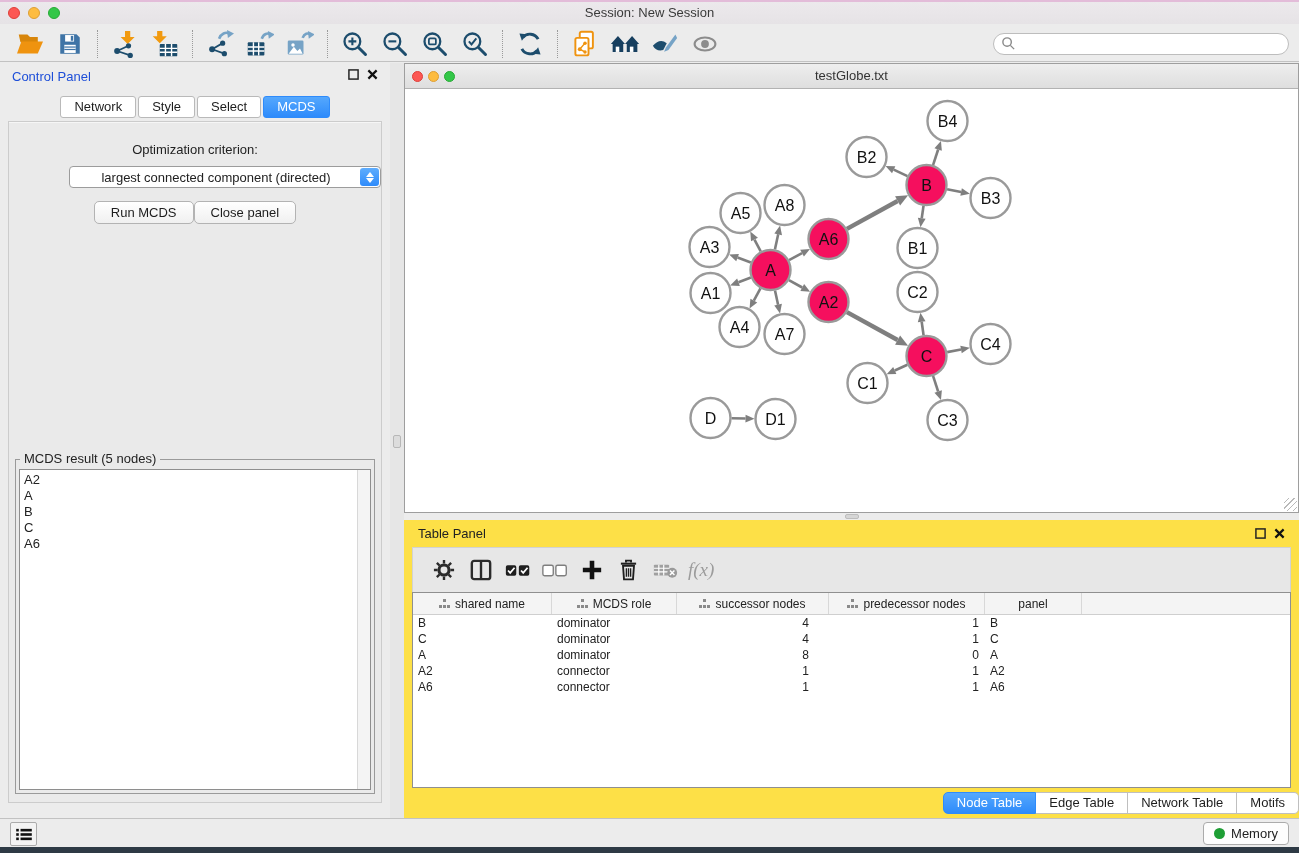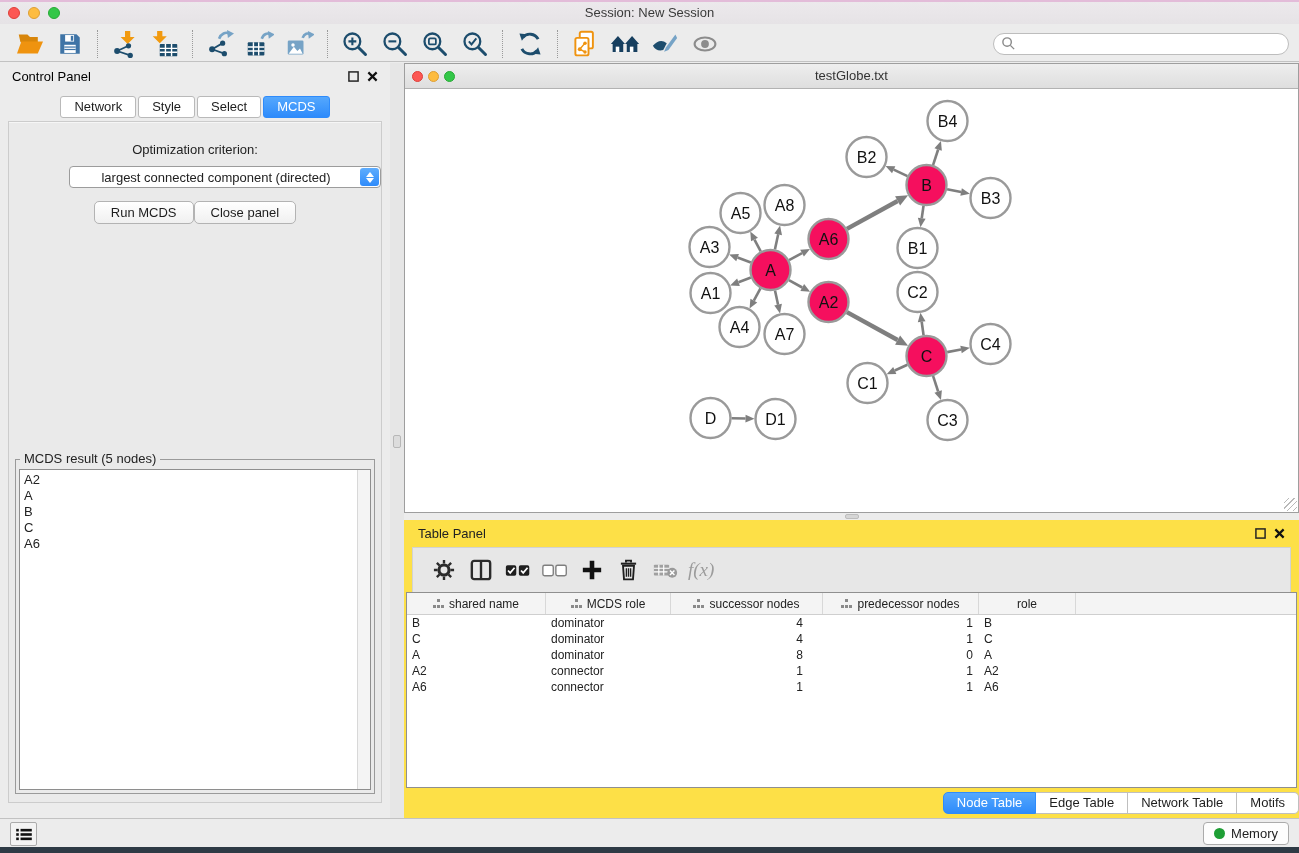--- a/index.html
+++ b/index.html
@@ -27,21 +27,21 @@
 
   
   .main { position:absolute; top:63px; left:0; right:0; bottom:35px; display:flex; }
   .control-panel { width:390px; position:relative; background:#ececec; }
   .v-divider { width:14px; background:#e6e6e6; position:relative; }
   .v-grabber { position:absolute; left:3px; top:372px; width:8px; height:13px; background:#dcdcdc;
     border:1px solid #b7b7b7; border-radius:2px; }
   .right-col { flex:1; display:flex; flex-direction:column; min-width:0; }
 
   
-  .cp-header { height:27px; display:flex; align-items:center; padding:12px 12px; font-size:13px; color:#000000; }
+  .cp-header { height:27px; display:flex; align-items:flex-start; padding:6px 12px; font-size:13px; color:#1d4ed8; }
   .panel-hicons { margin-left:auto; display:flex; gap:8px; align-items:center; }
   .cp-tabs { display:flex; justify-content:center; gap:2px; margin-top:6px; }
   .cp-tab { height:22px; line-height:20px; padding:0 13px; background:#fff; border:1px solid #b9b9b9;
     border-radius:3px; font-size:13px; color:#1d1d1d; }
   .cp-tab.active { background:linear-gradient(#55a8fd,#2e8bfb); border-color:#2e8bfb; color:#fff; }
   .cp-body { position:absolute; left:8px; right:8px; top:58px; bottom:15px;
     border:1px solid #cccccc; background:#eaeaea; box-shadow:inset 0 1px 0 #f6f6f6; }
   .opt-label { text-align:center; margin-top:20px; font-size:13px; }
   .select-row { display:flex; justify-content:flex-end; margin-top:9px; }
   .selectbox { width:312px; height:22px; background:#fff; border:1px solid #9c9c9c; border-radius:4px;
@@ -74,21 +74,21 @@
   .h-grabber { position:absolute; left:calc(50% - 7px); top:1px; width:14px; height:5px; background:#d6d6d6;
     border:1px solid #bdbdbd; border-radius:2px; }
 
   
   .table-panel { flex:1; background:#fde047; display:flex; flex-direction:column; position:relative; min-height:0; }
   .tp-header { height:27px; display:flex; align-items:center; padding:0 14px; font-size:13px; }
   .tp-toolbar { margin:0 8px; height:45px; background:#e7e7e7; border:1px solid #d2d2d2; border-bottom:none;
     display:flex; align-items:center; padding-left:12px; }
   .ttbtn { width:37px; height:34px; display:flex; align-items:center; justify-content:center; }
   .fx-label { font-family:"Liberation Serif", serif; font-style:italic; font-size:19px; color:#9c9c9c; margin-left:4px; }
-  .table-wrap { margin:0 2px; flex:1; background:#fff; border:1px solid #8f8f8f; overflow:hidden; position:relative; }
+  .table-wrap { margin:0 8px; flex:1; background:#fff; border:1px solid #8f8f8f; overflow:hidden; position:relative; }
   .thead { display:flex; height:22px; background:#f4f4f4; border-bottom:1px solid #cfcfcf; }
   .th { display:flex; align-items:center; justify-content:center; gap:5px; font-size:12px; color:#222;
     border-right:1px solid #d8d8d8; height:100%; }
   .tree-ic { width:11px; height:10px; position:relative; display:inline-block; }
   .tree-ic::before { content:""; position:absolute; left:4px; top:0; width:3px; height:3px; background:#8a8a8a; }
   .tree-ic::after { content:""; position:absolute; left:0; top:6px; width:3px; height:3px; background:#8a8a8a;
     box-shadow:4px 0 0 #8a8a8a, 8px 0 0 #8a8a8a; }
   .trow { display:flex; height:16px; align-items:center; font-size:12px; }
   .td { height:100%; display:flex; align-items:center; padding:0 5px; white-space:nowrap; }
   .td.right { justify-content:flex-end; }
@@ -503,21 +503,21 @@
               </div>
               <div class="th" style="width: 152px;">
                 <span class="tree-ic"></span>
                 <span>successor nodes</span>
               </div>
               <div class="th" style="width: 156px;">
                 <span class="tree-ic"></span>
                 <span>predecessor nodes</span>
               </div>
               <div class="th" style="width: 97px;">
-                <span>role</span>
+                <span>panel</span>
               </div>
             </div>
           <div id="table-body">
               <div class="trow">
                 <div class="td" style="width: 139px;">B</div>
                 <div class="td" style="width: 125px;">dominator</div>
                 <div class="td right" style="width: 152px; padding-right: 20px;">4</div>
                 <div class="td right" style="width: 156px; padding-right: 6px;">1</div>
                 <div class="td" style="width: 97px;">B</div>
               </div>

